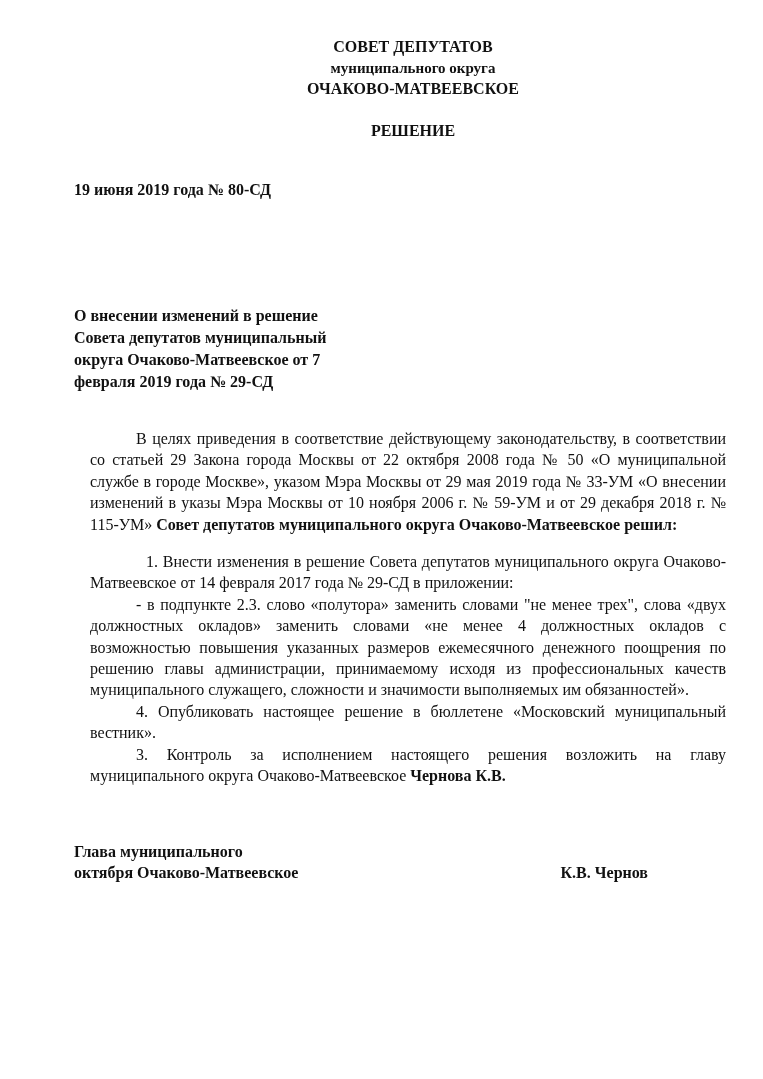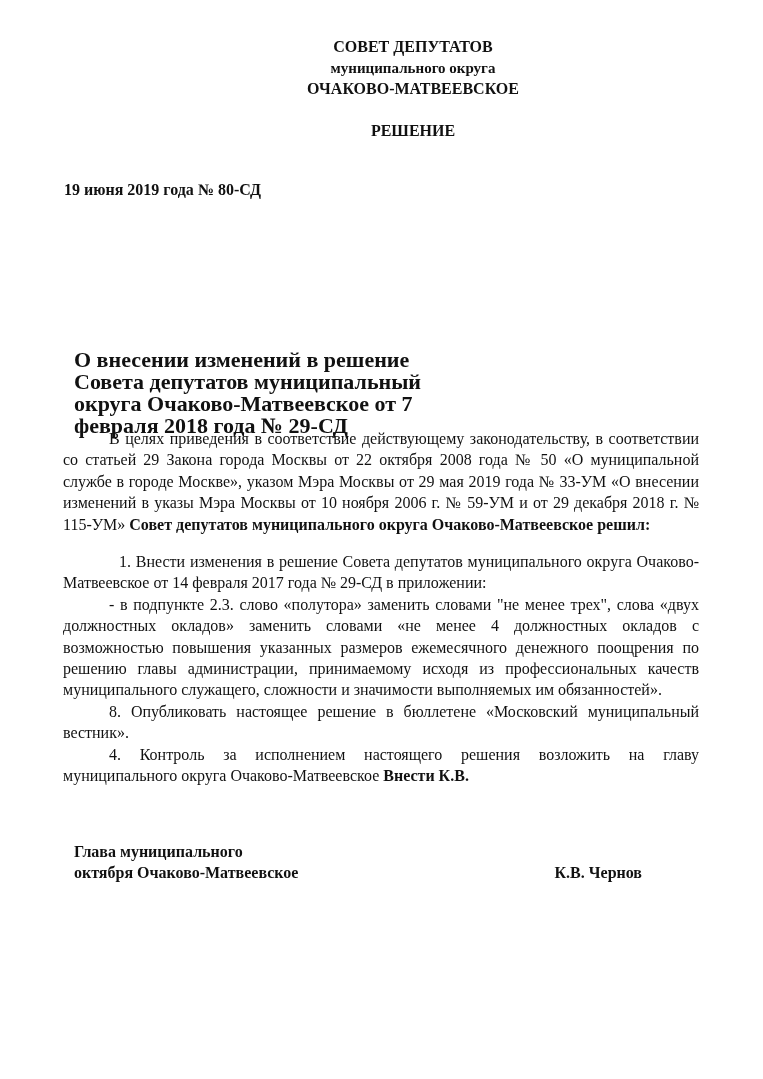--- a/index.html
+++ b/index.html
@@ -26,38 +26,37 @@
       text-align: center;
       font-weight: bold;
     }
     .hdr1 { top: 38px; font-size: 16px; }
     .hdr2 { top: 60px; font-size: 15px; }
     .hdr3 { top: 80px; font-size: 16px; }
     .hdr4 { top: 122px; font-size: 16px; }
 
     .date-line {
       position: absolute;
-      left: 64px; top: 181px;
+      left: 74px; top: 181px;
       font-size: 16px;
       font-weight: bold;
     }
     .subject {
       position: absolute;
       left: 74px; top: 305px;
       width: 300px;
-      font-size: 22px;
+      font-size: 16px;
       font-weight: bold;
       line-height: 22px;
-      margin-top: 44px;
     }
     .subject .sl { display: block; white-space: nowrap; }
 
     .body-text {
       position: absolute;
-      left: 63px; top: 428px;
+      left: 90px; top: 428px;
       width: 636px;
       font-size: 16px;
       line-height: 21.4px;
       text-align: justify;
     }
     .body-text p {
       margin: 0;
       text-indent: 46px;
     }
     .body-text p.item1 { text-indent: 56px; margin-top: 16px; }
@@ -66,47 +65,47 @@
     .sign {
       position: absolute;
       left: 74px; top: 841px;
       width: 580px;
       font-size: 16px;
       font-weight: bold;
       line-height: 21px;
       font-family: Liberation Serif, serif;
     }
     .sign .row { display: flex; justify-content: space-between; }
-    .sign .name { margin-right: 12px; text-align: right; }
+    .sign .name { margin-right: 6px; text-align: right; }
   </style>
 </head>
 <body>
 
 <div class="page">
 
   <div class="hdr hdr1">СОВЕТ ДЕПУТАТОВ</div>
   <div class="hdr hdr2">муниципального округа</div>
   <div class="hdr hdr3">ОЧАКОВО-МАТВЕЕВСКОЕ</div>
   <div class="hdr hdr4">РЕШЕНИЕ</div>
 
   <div class="date-line">19 июня 2019 года № 80-СД</div>
 
   <div class="subject">
     <span class="sl">О внесении изменений в решение</span>
     <span class="sl">Совета  депутатов  муниципальный</span>
     <span class="sl">округа  Очаково-Матвеевское  от  7</span>
-    <span class="sl">февраля 2018 года № 29-СД</span>
+    <span class="sl">февраля 2019 года № 29-СД</span>
   </div>
 
   <div class="body-text">
     <p><span>В целях приведения в соответствие действующему законодательству, в соответствии со статьей 29 Закона города Москвы от 22 октября 2008 года № 50 «О муниципальной службе в городе Москве», указом Мэра Москвы от 29 мая 2019 года № 33-УМ «О внесении изменений в указы Мэра Москвы от 10 ноября 2006 г. № 59-УМ и от 29 декабря 2018 г. № 115-УМ» </span><span class="b">Совет депутатов муниципального округа Очаково-Матвеевское решил:</span></p>
     <p class="item1">1.   Внести изменения в решение Совета депутатов муниципального округа  Очаково-Матвеевское от 14 февраля 2017 года № 29-СД  в приложении:</p>
     <p>- в подпункте 2.3. слово «полутора» заменить словами "не менее трех", слова «двух должностных окладов» заменить словами «не менее 4 должностных окладов с возможностью повышения указанных размеров ежемесячного денежного поощрения по решению главы администрации, принимаемому исходя из профессиональных качеств муниципального служащего, сложности и значимости выполняемых им обязанностей».</p>
-    <p>8. Опубликовать настоящее решение в бюллетене «Московский муниципальный вестник».</p>
-    <p><span>4. Контроль за исполнением настоящего решения возложить на главу муниципального округа Очаково-Матвеевское </span><span class="b">Внести К.В.</span></p>
+    <p>4. Опубликовать настоящее решение в бюллетене «Московский муниципальный вестник».</p>
+    <p><span>3. Контроль за исполнением настоящего решения возложить на главу муниципального округа Очаково-Матвеевское </span><span class="b">Чернова К.В.</span></p>
   </div>
 
   <div class="sign">
     <div>Глава муниципального</div>
     <div class="row">
       <span>октября Очаково-Матвеевское</span>
       <span class="name">К.В. Чернов</span>
     </div>
   </div>
 

